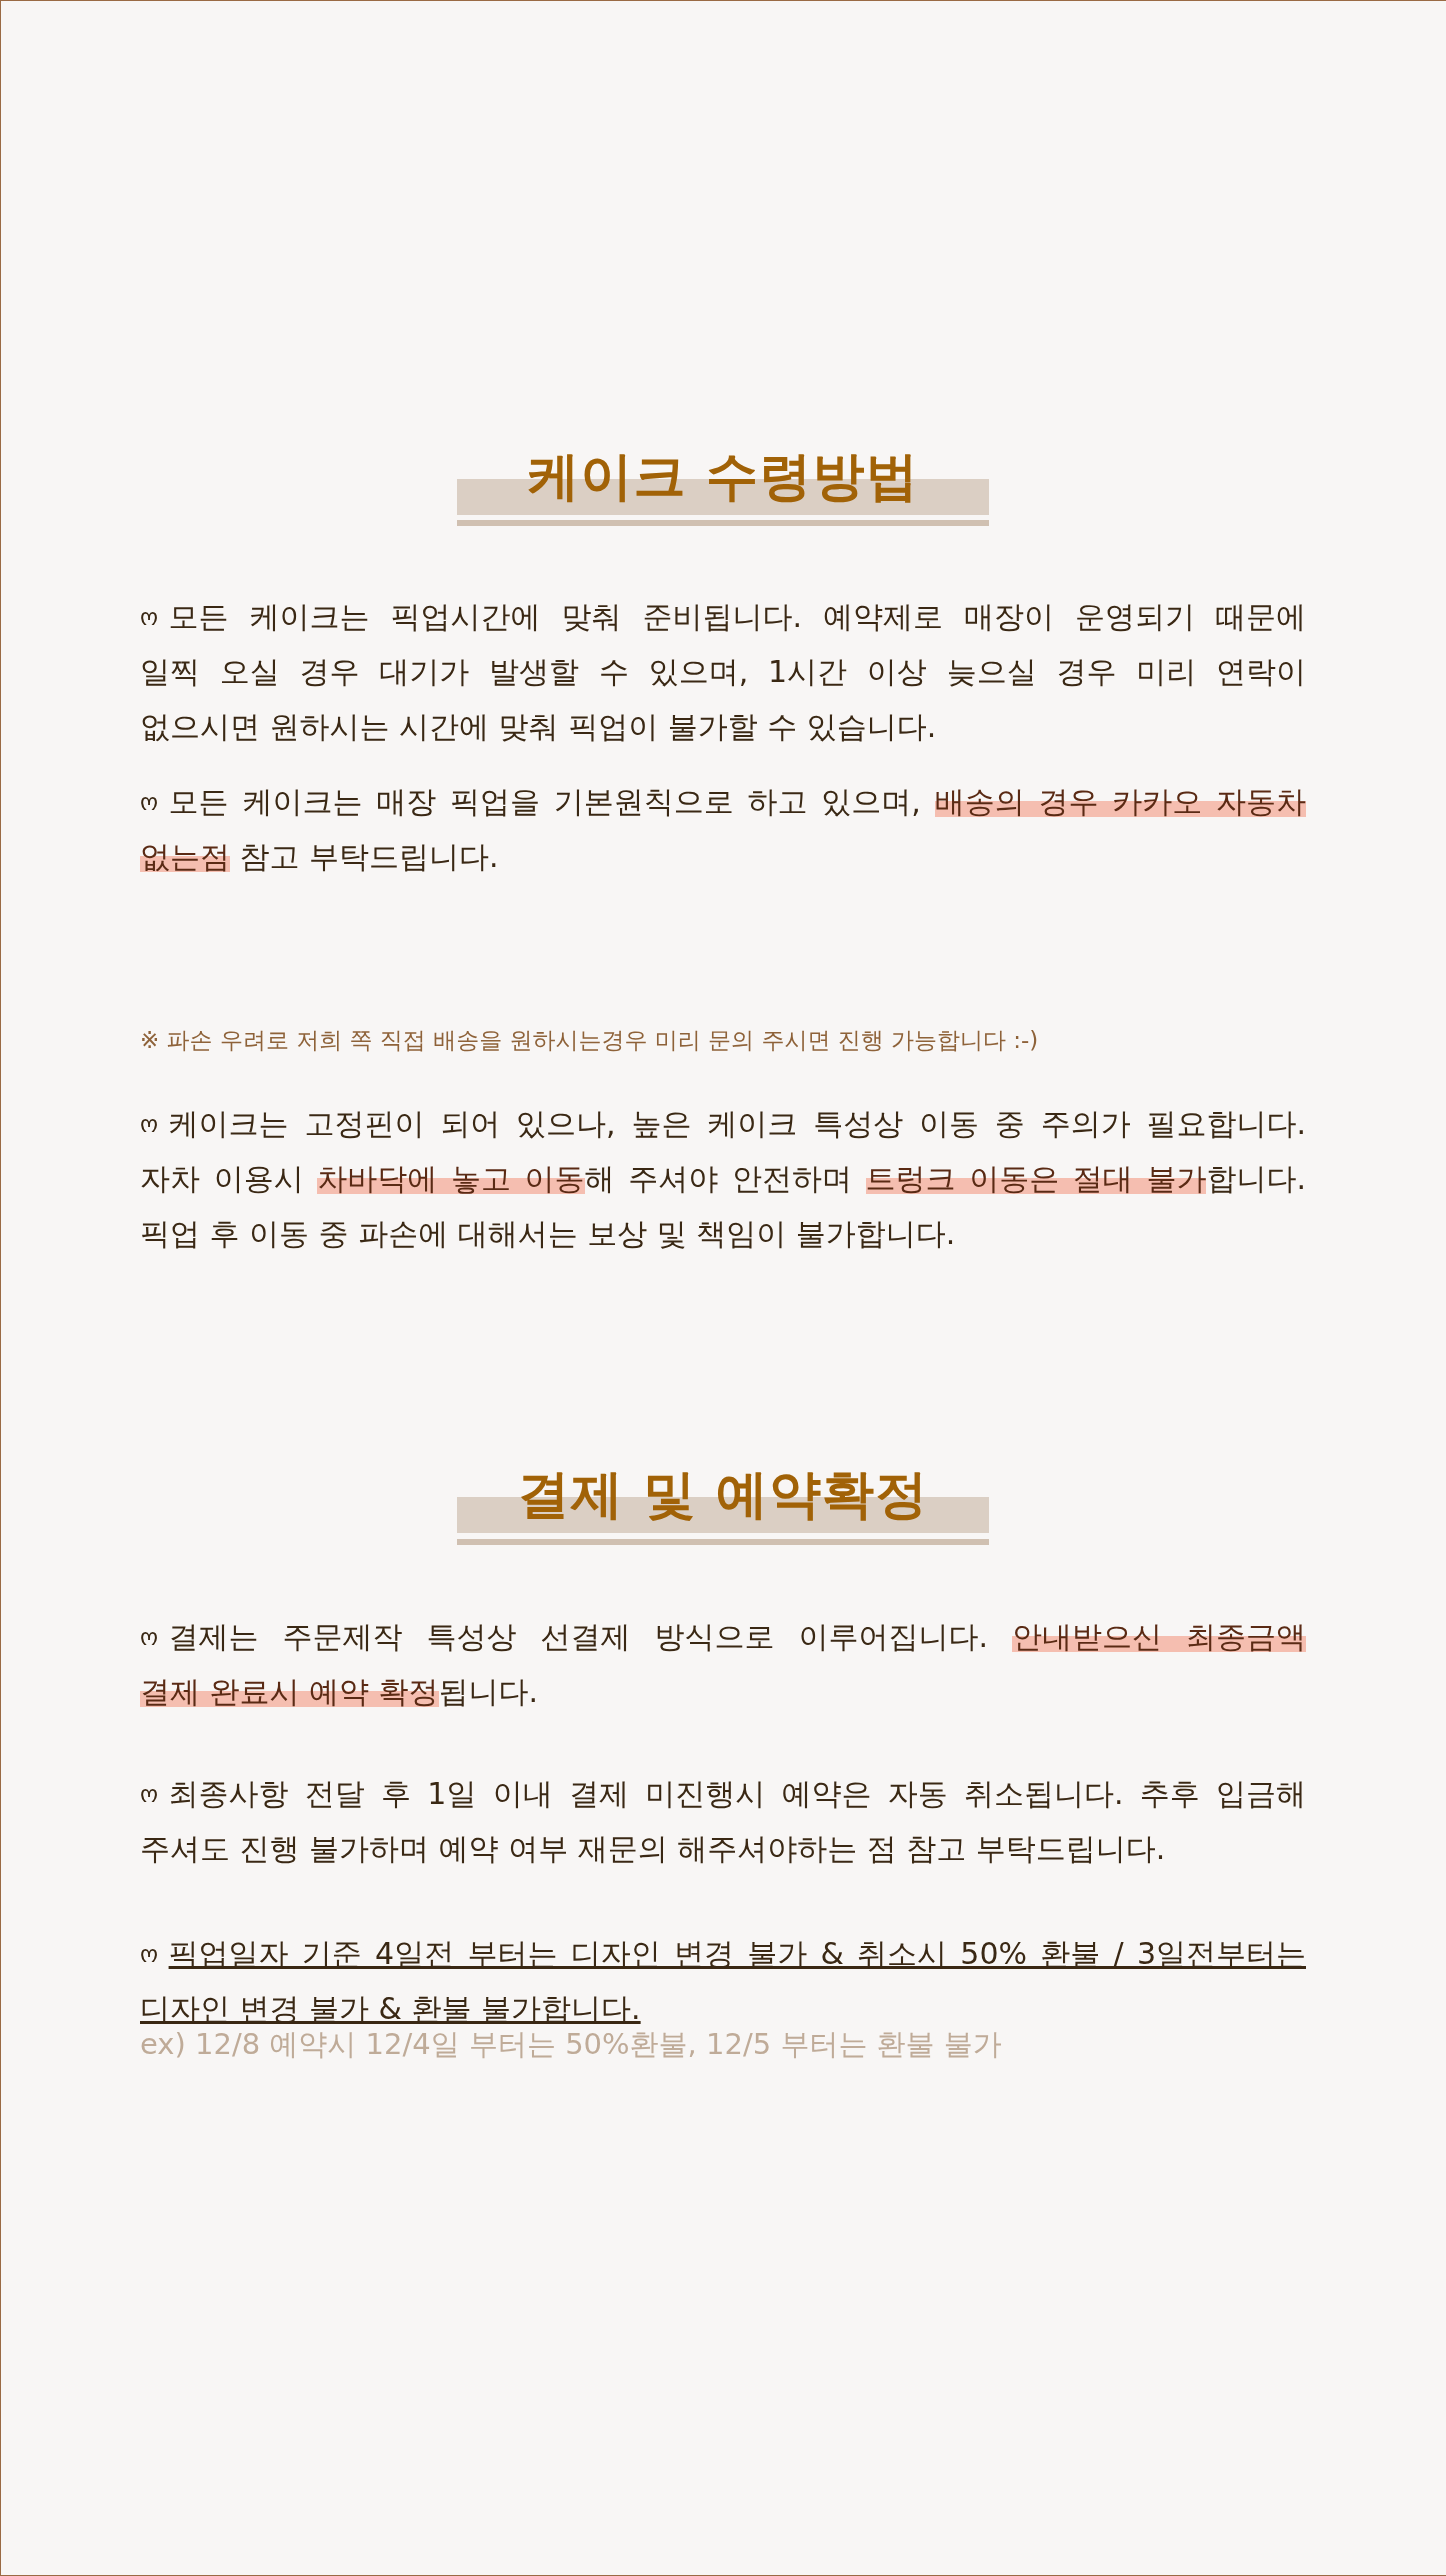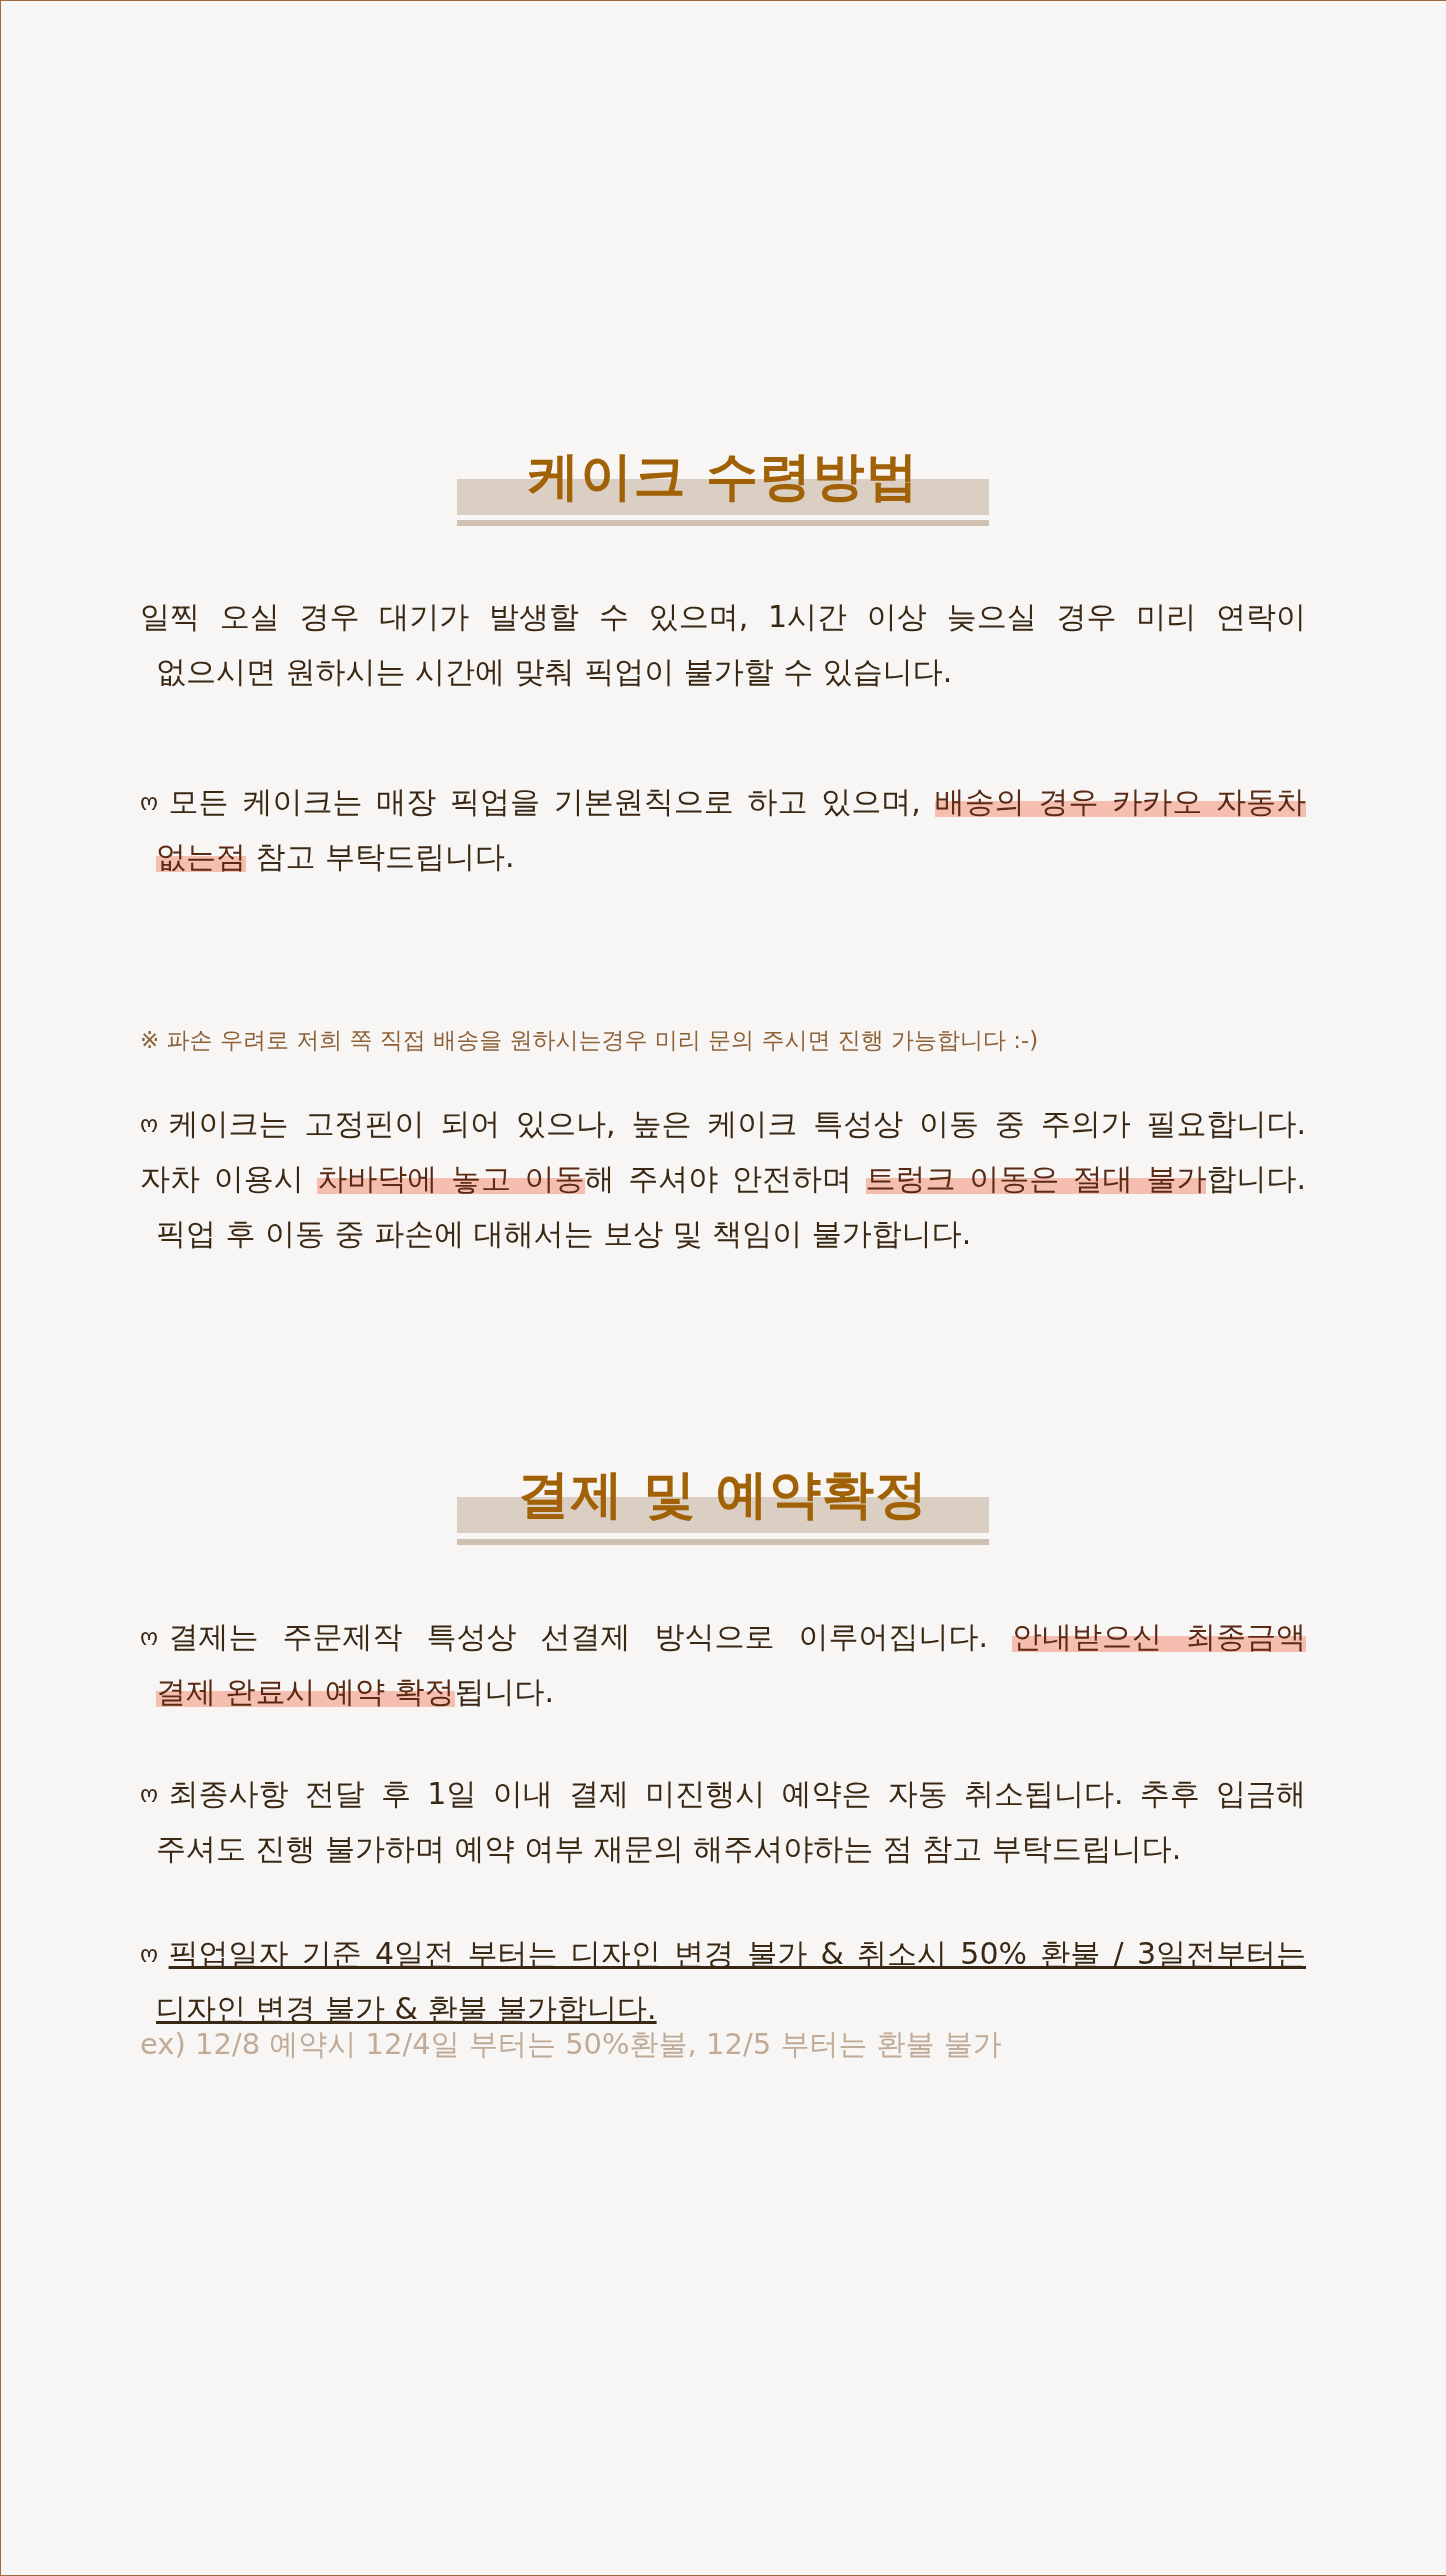--- a/index.html
+++ b/index.html
@@ -65,21 +65,20 @@
       text-align: justify;
     }
     .para .line {
       display: block;
       white-space: nowrap;
       text-align-last: justify;
       height: 55px;
     }
     .para .line.last {
       text-align-last: left;
-      margin-left: 16px;
     }
     .bullet {
       font-family: "DejaVu Sans", sans-serif;
       font-size: 23px;
       margin-right: 10.5px;
       display: inline-block;
       transform: translateY(-1.7px);
     }
     .hl {
       background: linear-gradient(to bottom, transparent 48%, #f5beb0 48%, #f5beb0 94%, transparent 94%);
@@ -108,20 +107,21 @@
 
 <div class="page-frame"></div>
 
 <div class="section-heading" style="top:443px;">
   <div class="heading-band" style="top:36px;"></div>
   <div class="heading-line" style="top:77px;"></div>
   <div class="heading-text" style="top:1.2px;">케이크 수령방법</div>
 </div>
 
 <div class="para" style="top:589px;">
+    <span class="line"><span class="bullet">ო</span><span>모든 케이크는 픽업시간에 맞춰 준비됩니다. 예약제로 매장이 운영되기 때문에</span></span>
     <span class="line"><span>일찍 오실 경우 대기가 발생할 수 있으며, 1시간 이상 늦으실 경우 미리 연락이</span></span>
     <span class="line last"><span>없으시면 원하시는 시간에 맞춰 픽업이 불가할 수 있습니다.</span></span>
   </div>
 <div class="para" style="top:774px;">
     <span class="line"><span class="bullet">ო</span><span>모든 케이크는 매장 픽업을 기본원칙으로 하고 있으며, </span><span class="hl">배송의 경우 카카오 자동차</span></span>
     <span class="line last"><span class="hl">없는점</span><span> 참고 부탁드립니다.</span></span>
   </div>
 <div class="note" style="top:1002px;margin-top:21px;">※ 파손 우려로 저희 쪽 직접 배송을 원하시는경우 미리 문의 주시면 진행 가능합니다 :-)</div>
 <div class="para" style="top:1096px;">
     <span class="line"><span class="bullet">ო</span><span>케이크는 고정핀이 되어 있으나, 높은 케이크 특성상 이동 중 주의가 필요합니다.</span></span>

